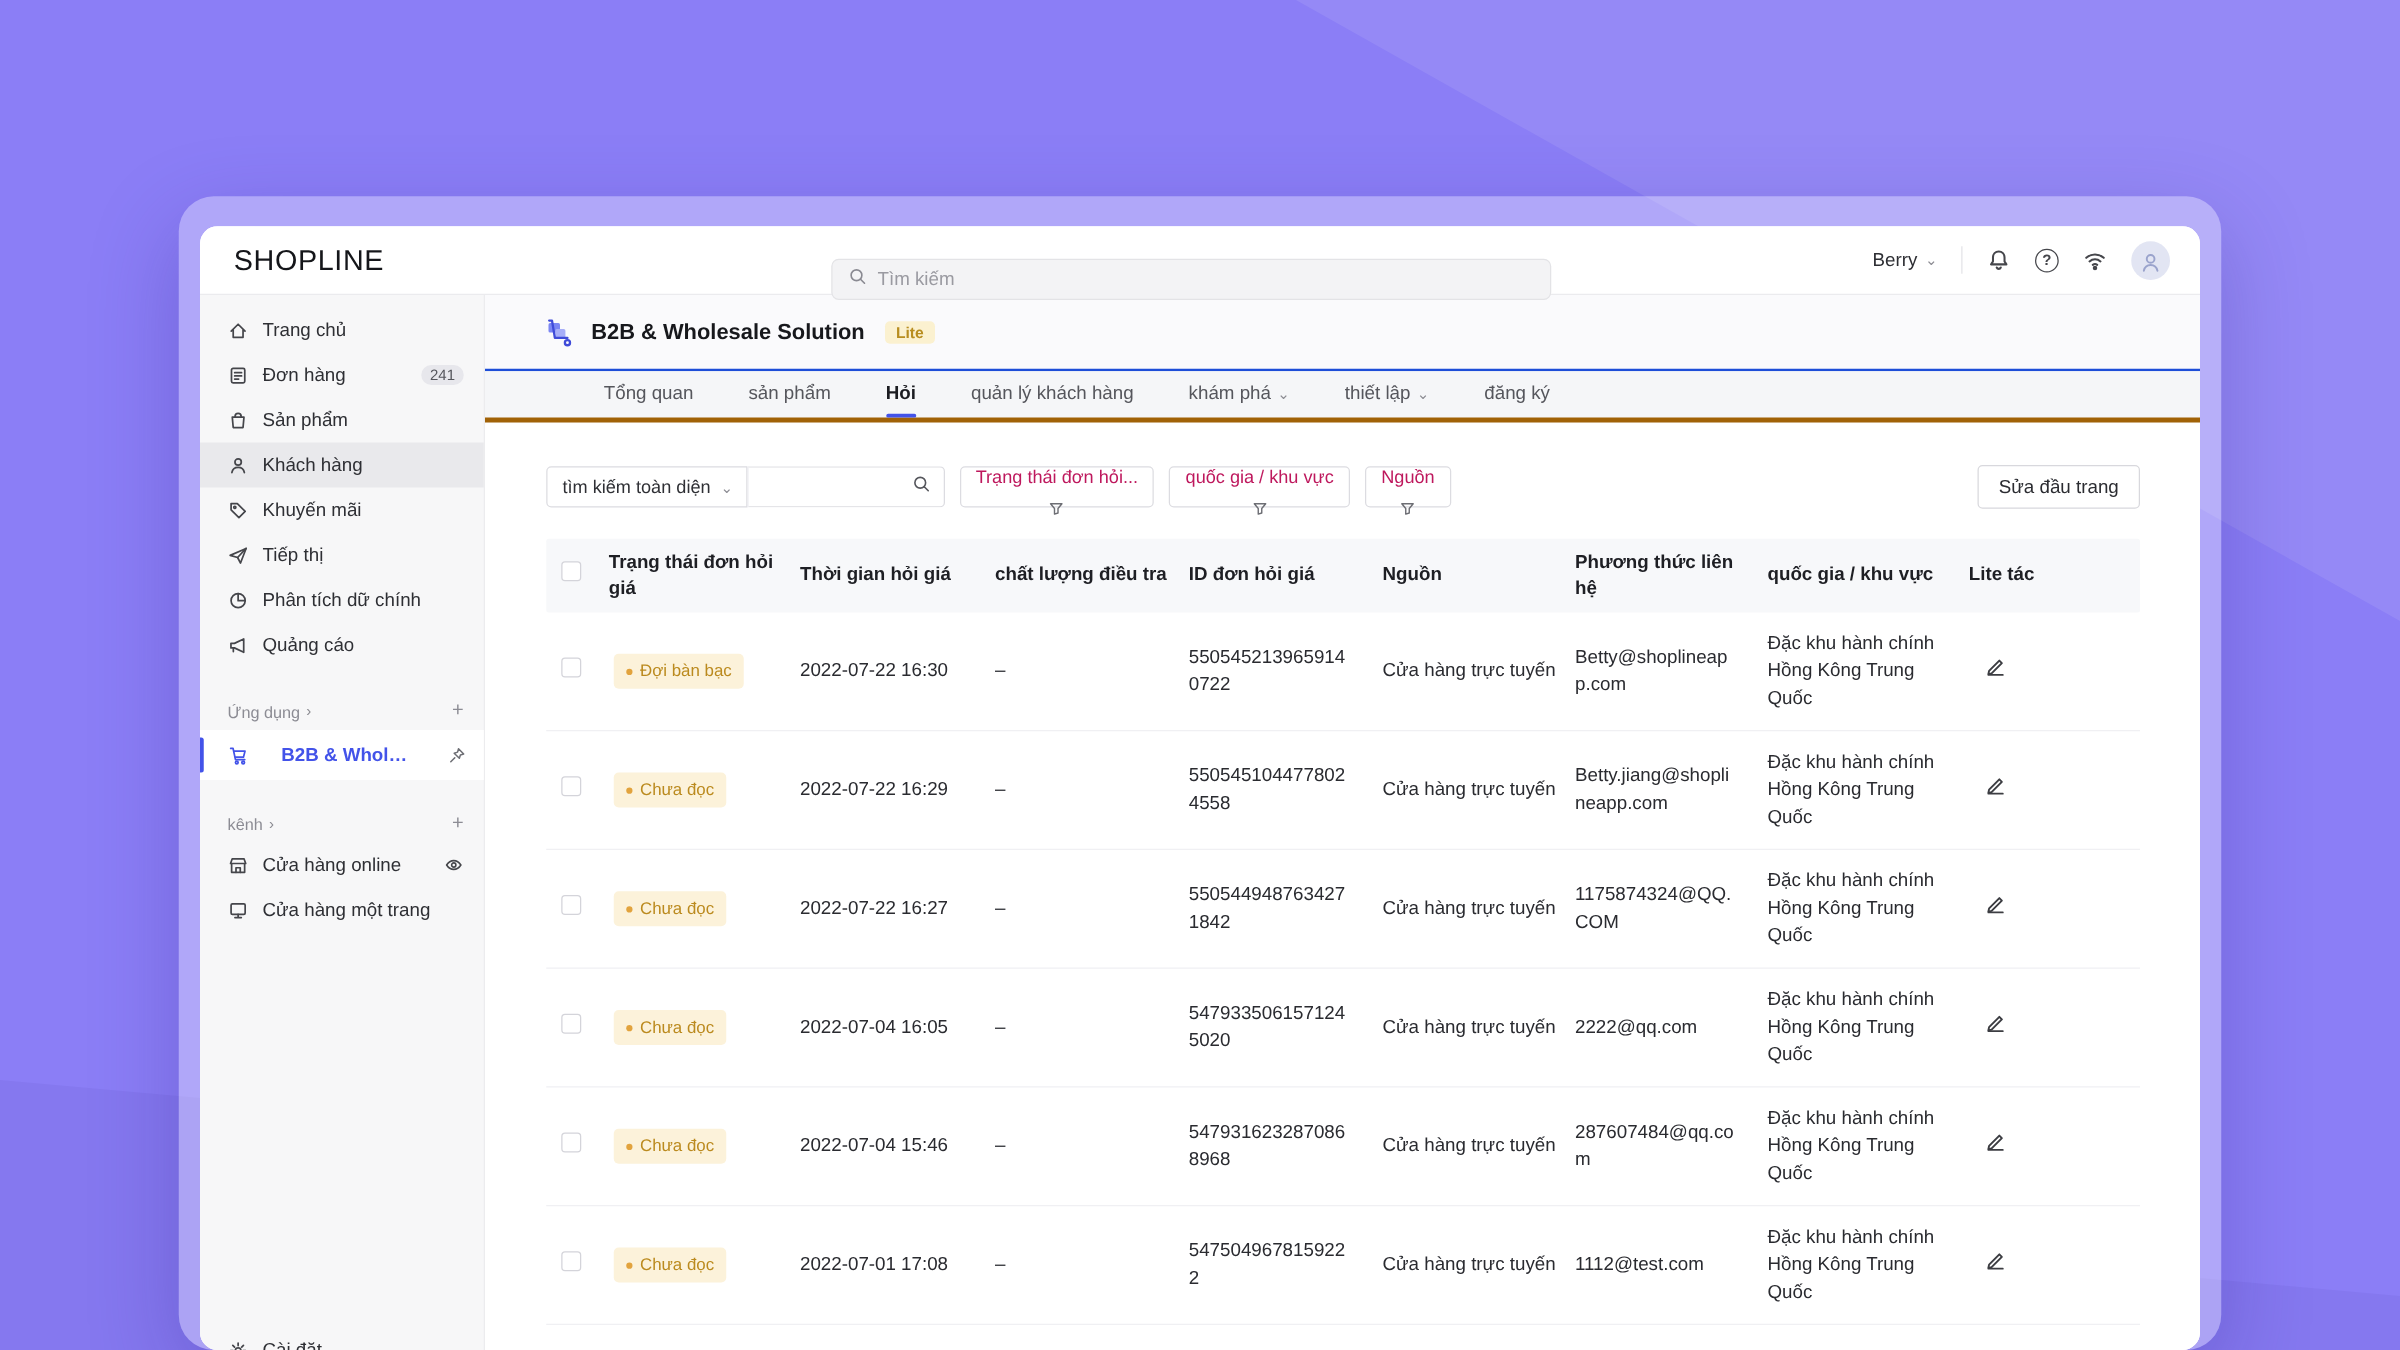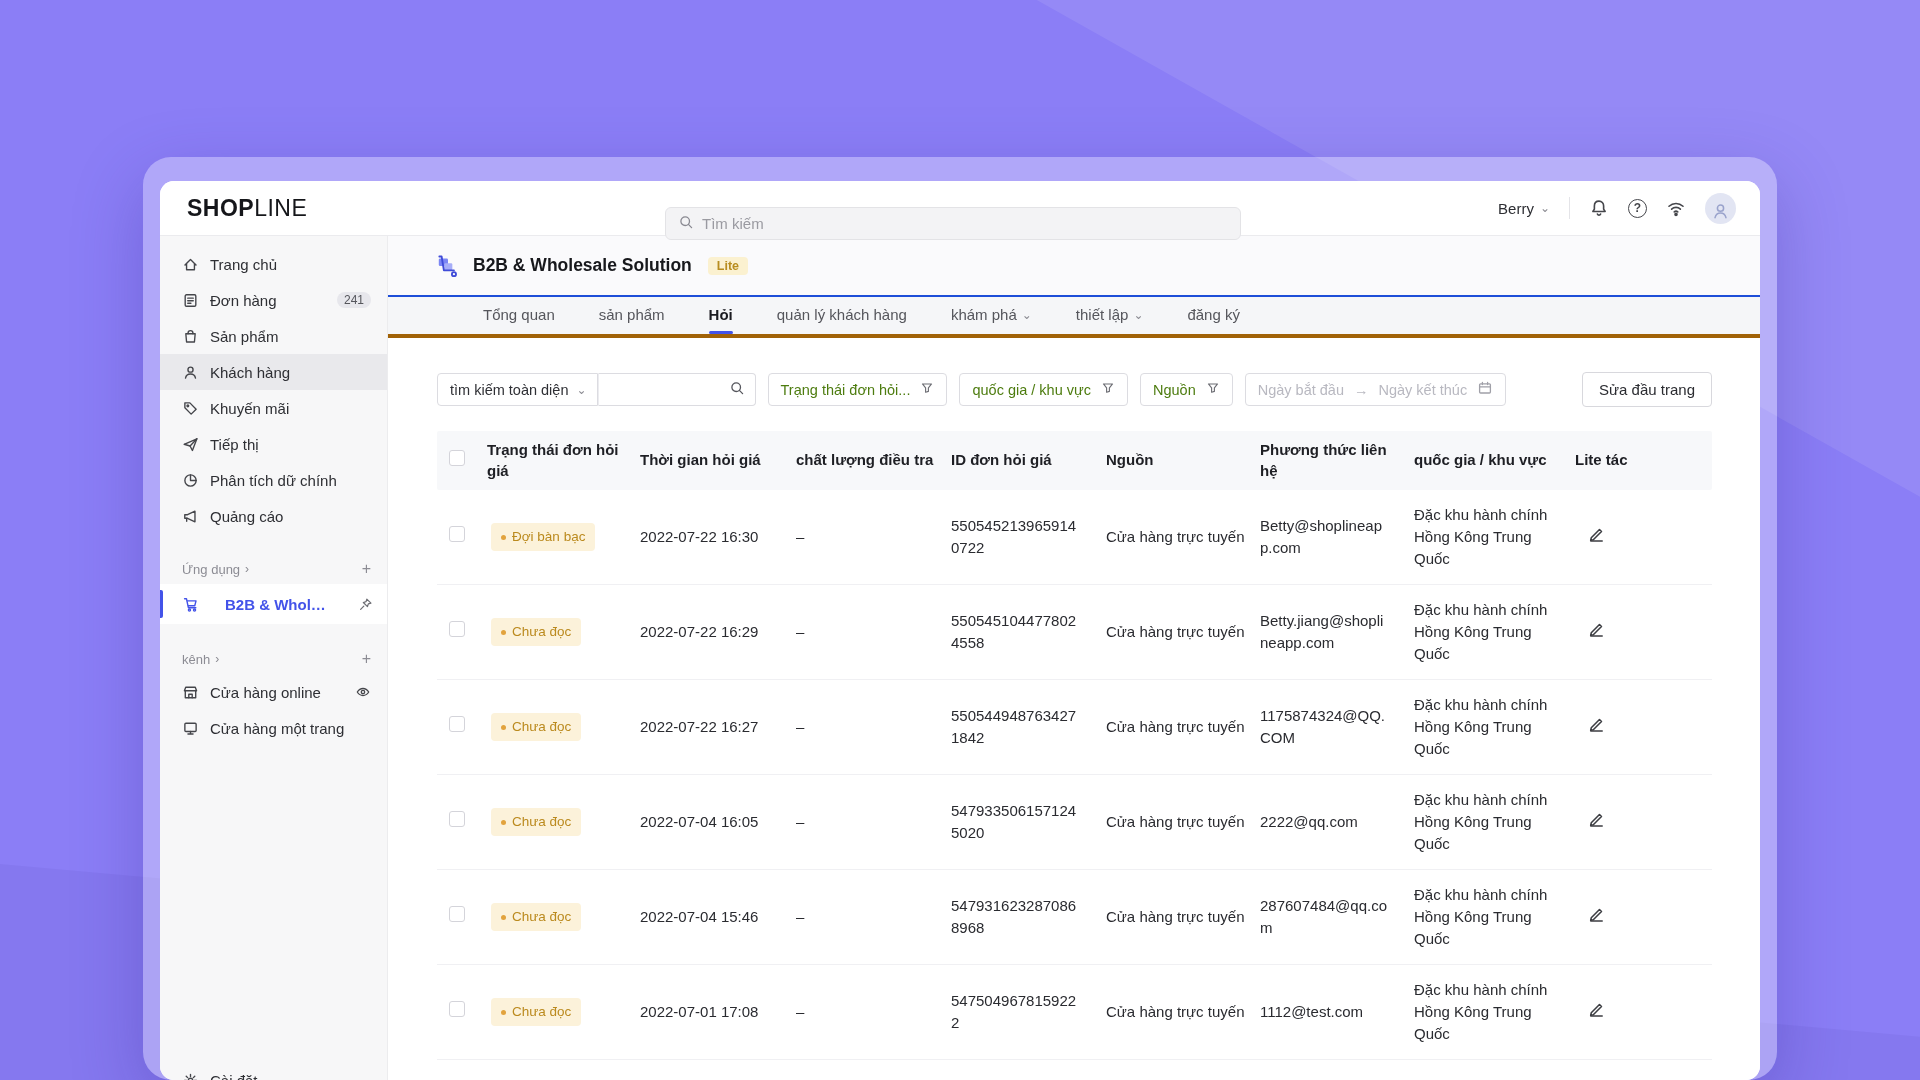--- a/index.html
+++ b/index.html
@@ -18,21 +18,21 @@
 
   .frame { position:absolute; left:143px; top:157px; width:1634px; height:923px;
     background:rgba(255,255,255,.32); border-radius:28px;
     box-shadow:0 24px 70px rgba(46,33,140,.28); }
   .window { position:absolute; left:17px; top:24px; width:1600px; height:899px;
     background:#fff; border-radius:14px; overflow:hidden; }
 
   
   .topbar { height:55px; display:flex; align-items:center; border-bottom:1px solid #ebebee; position:relative; background:#fff; }
   .logo { margin-left:27px; font-size:23px; letter-spacing:.5px; color:#15161a; white-space:nowrap; }
-  .logo-b { font-weight:700; }
+  .logo-b { font-weight:400; }
   .logo-l { font-weight:400; }
   .top-search { position:absolute; left:505px; top:26px; width:576px; height:33px;
     background:#f3f3f5; border:1px solid #e3e3e6; border-radius:6px;
     display:flex; align-items:center; padding:0 12px; gap:8px; }
   .top-search input { flex:1; border:none; outline:none; background:transparent; font-size:15px; color:#333;
     font-family:inherit; }
   .top-search input::placeholder { color:#9a9aa1; }
   .top-right { margin-left:auto; margin-right:24px; display:flex; align-items:center; gap:19px; }
   .user-menu { display:flex; align-items:center; gap:6px; font-size:15px; color:#2d2e33; cursor:pointer; }
   .caret { color:#8b8b92; font-size:12px; line-height:1; }
@@ -89,21 +89,21 @@
   .page-title { margin-top:22px; font-size:21px; line-height:28px; font-weight:700; color:#15161a; }
 
   .filter-row { margin-top:34px; display:flex; align-items:center; gap:12px; }
   .combo { display:flex; height:33px; }
   .combo-select { border:1px solid #dcdce1; border-radius:4px 0 0 4px; background:#fff;
     display:flex; align-items:center; gap:8px; padding:0 10px 0 12px; font-size:14.5px; color:#2f3035; cursor:pointer; }
   .combo-input { width:158px; border:1px solid #dcdce1; border-left:1px solid #ececf0;
     border-radius:0 4px 4px 0; display:flex; align-items:center; padding:0 10px; gap:6px; }
   .combo-input input { flex:1; min-width:0; border:none; outline:none; background:transparent; font-size:14.5px; font-family:inherit; }
   .filter-btn { height:33px; border:1px solid #dcdce1; border-radius:4px; background:#fff;
-    display:flex; align-items:center; gap:10px; padding:0 12px; font-size:14.5px; color:#4d7c0f; cursor:pointer; white-space:nowrap; }
+    display:flex; align-items:center; gap:10px; padding:0 12px; font-size:14.5px; color:#be185d; cursor:pointer; white-space:nowrap;flex-direction:column; }
   .date-range { height:33px; border:1px solid #dcdce1; border-radius:4px; background:#fff;
     display:flex; align-items:center; gap:10px; padding:0 12px; font-size:14.5px; color:#b8b8c0; cursor:pointer; white-space:nowrap; }
   .spacer { flex:1; }
   .btn-plain { height:35px; border:1px solid #d8d8dd; border-radius:4px; background:#fff;
     padding:0 16px; font-size:15px; color:#2b2c31; font-family:inherit; cursor:pointer; white-space:nowrap; }
 
   
   .table { margin-top:24px; }
   .t-grid { display:grid; grid-template-columns:50px 153px 156px 155px 155px 154px 154px 161px 1fr; align-items:center; }
   .t-head { background:#f7f8fa; min-height:59px; border-radius:2px; }
@@ -417,29 +417,20 @@
                     <path d="M2.8 3.4h10.4L9.6 7.8v4.1l-3.2 1V7.8z"></path>
                   </svg></span>
             </div>
             <div class="filter-btn">
               <span>Nguồn</span>
               <span><svg width="14" height="14" viewBox="0 0 16 16" fill="none" stroke="#6d6e74" stroke-width="1.3" stroke-linecap="round" stroke-linejoin="round">
                     <path d="M2.8 3.4h10.4L9.6 7.8v4.1l-3.2 1V7.8z"></path>
                   </svg></span>
             </div>
 
-            <div class="date-range">
-              <span>Ngày bắt đầu</span>
-              <span>→</span>
-              <span>Ngày kết thúc</span>
-              <span><svg width="16" height="16" viewBox="0 0 16 16" fill="none" stroke="#a0a0a8" stroke-width="1.3" stroke-linecap="round" stroke-linejoin="round">
-                    <rect x="2.6" y="3.8" width="10.8" height="9.2" rx="1"></rect>
-                    <path d="M2.6 6.8h10.8M5.4 2.4v2.2M10.6 2.4v2.2"></path>
-                  </svg></span>
-            </div>
 
             <div class="spacer"></div>
             <button class="btn-plain">Sửa đầu trang</button>
           </div>
 
           <div class="table">
             <div class="t-grid t-head">
               <div class="th th-check">
                 <span class="checkbox"></span>
               </div>

